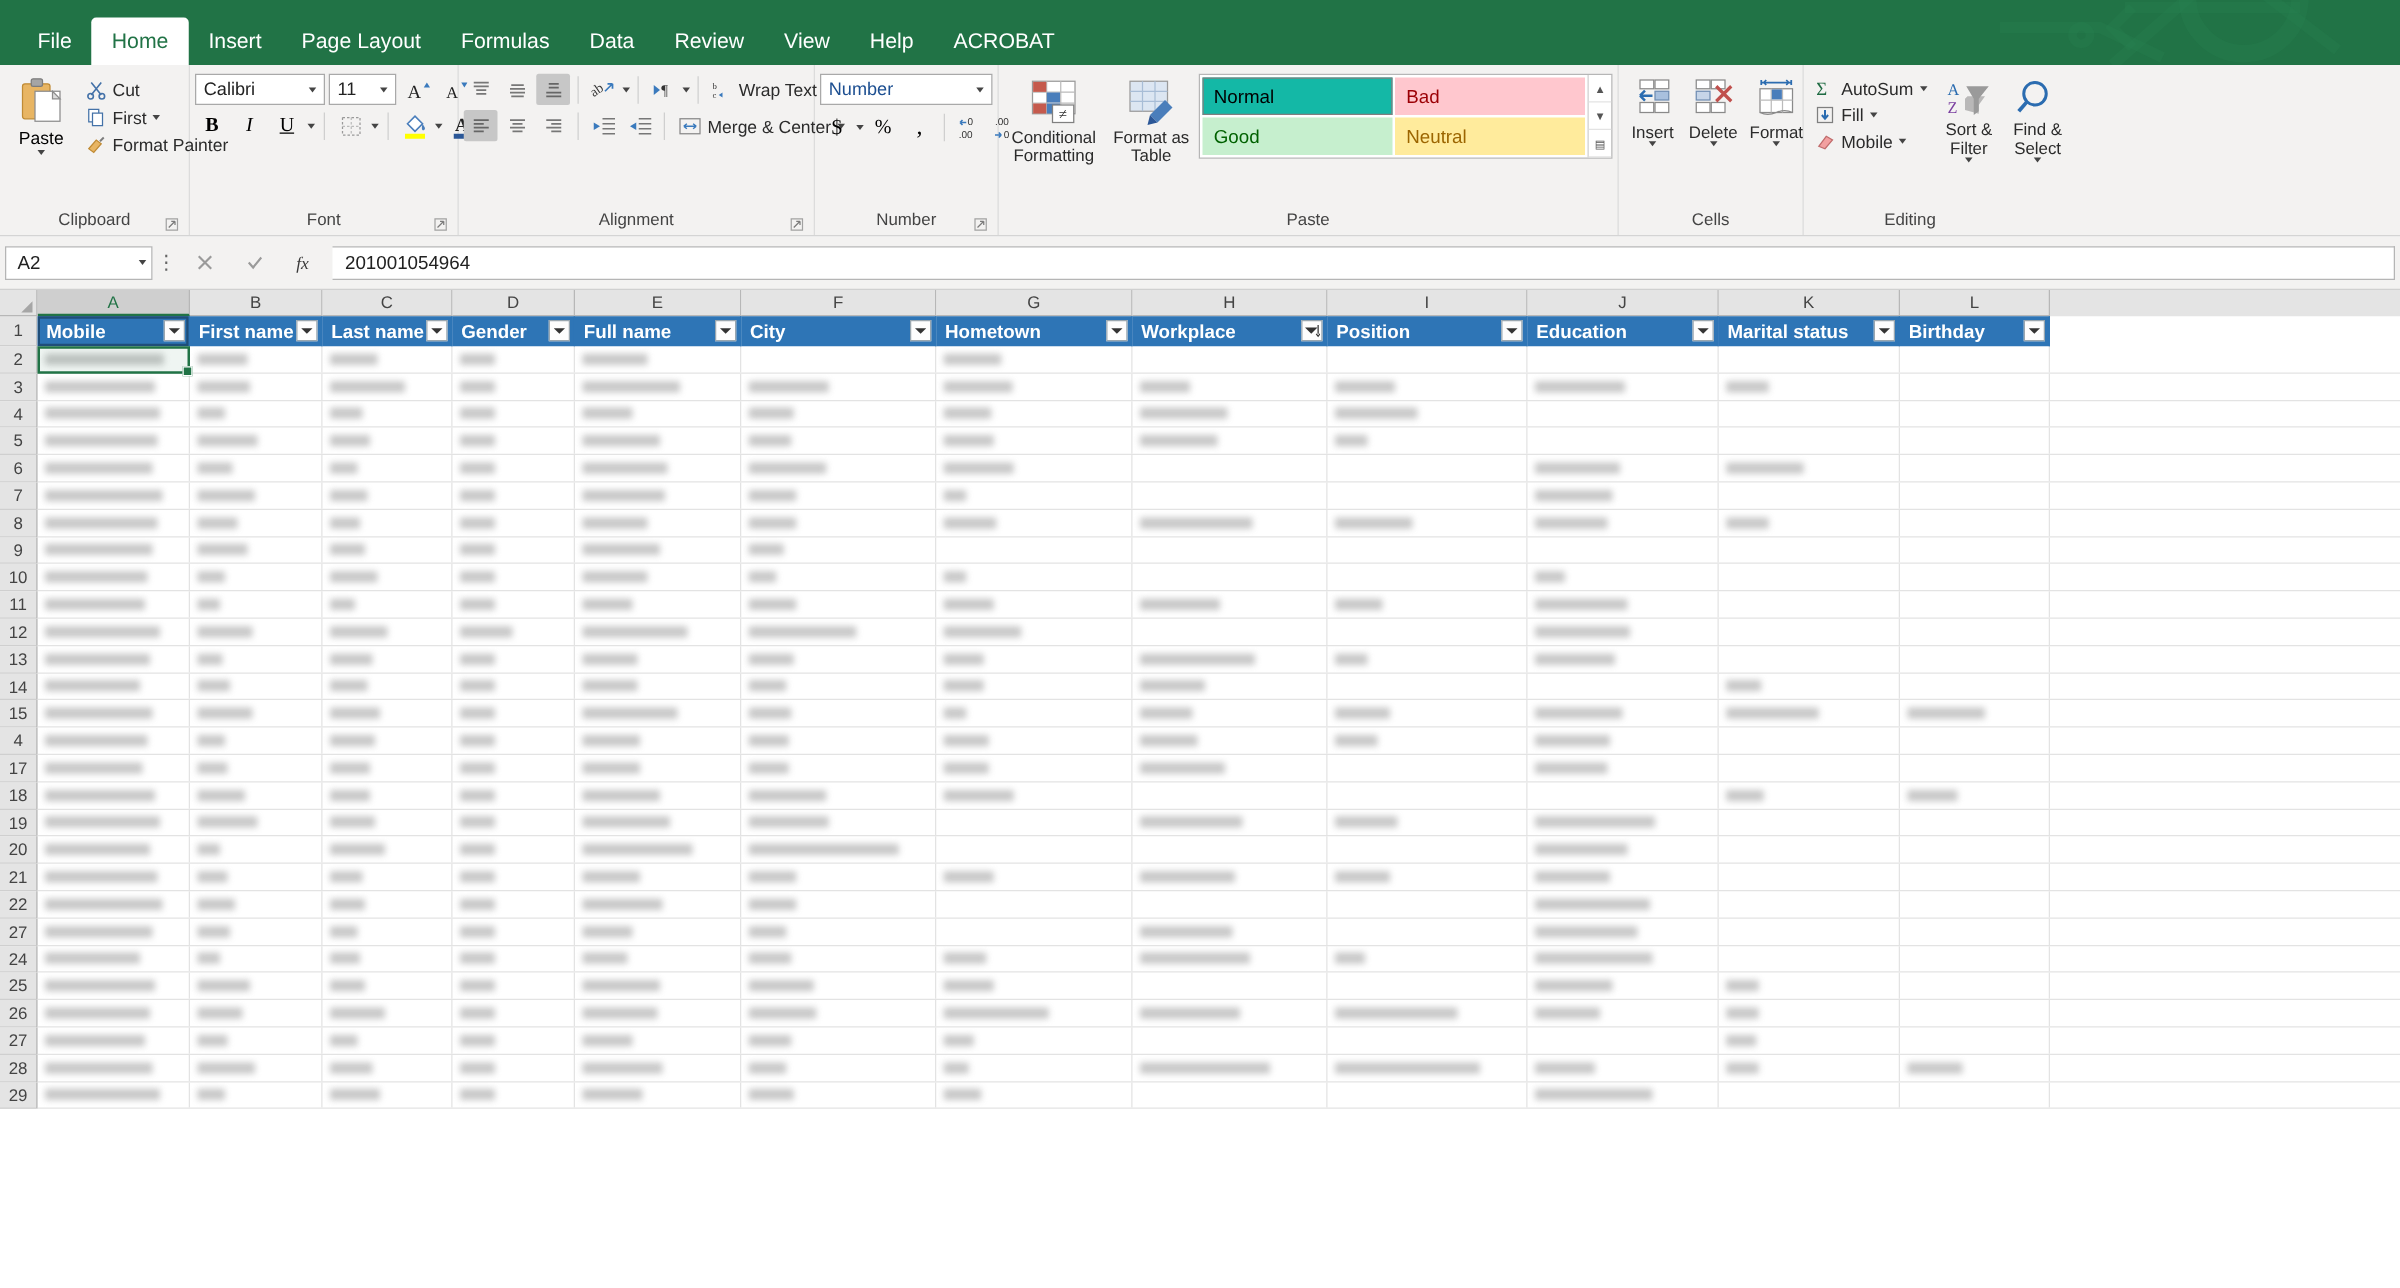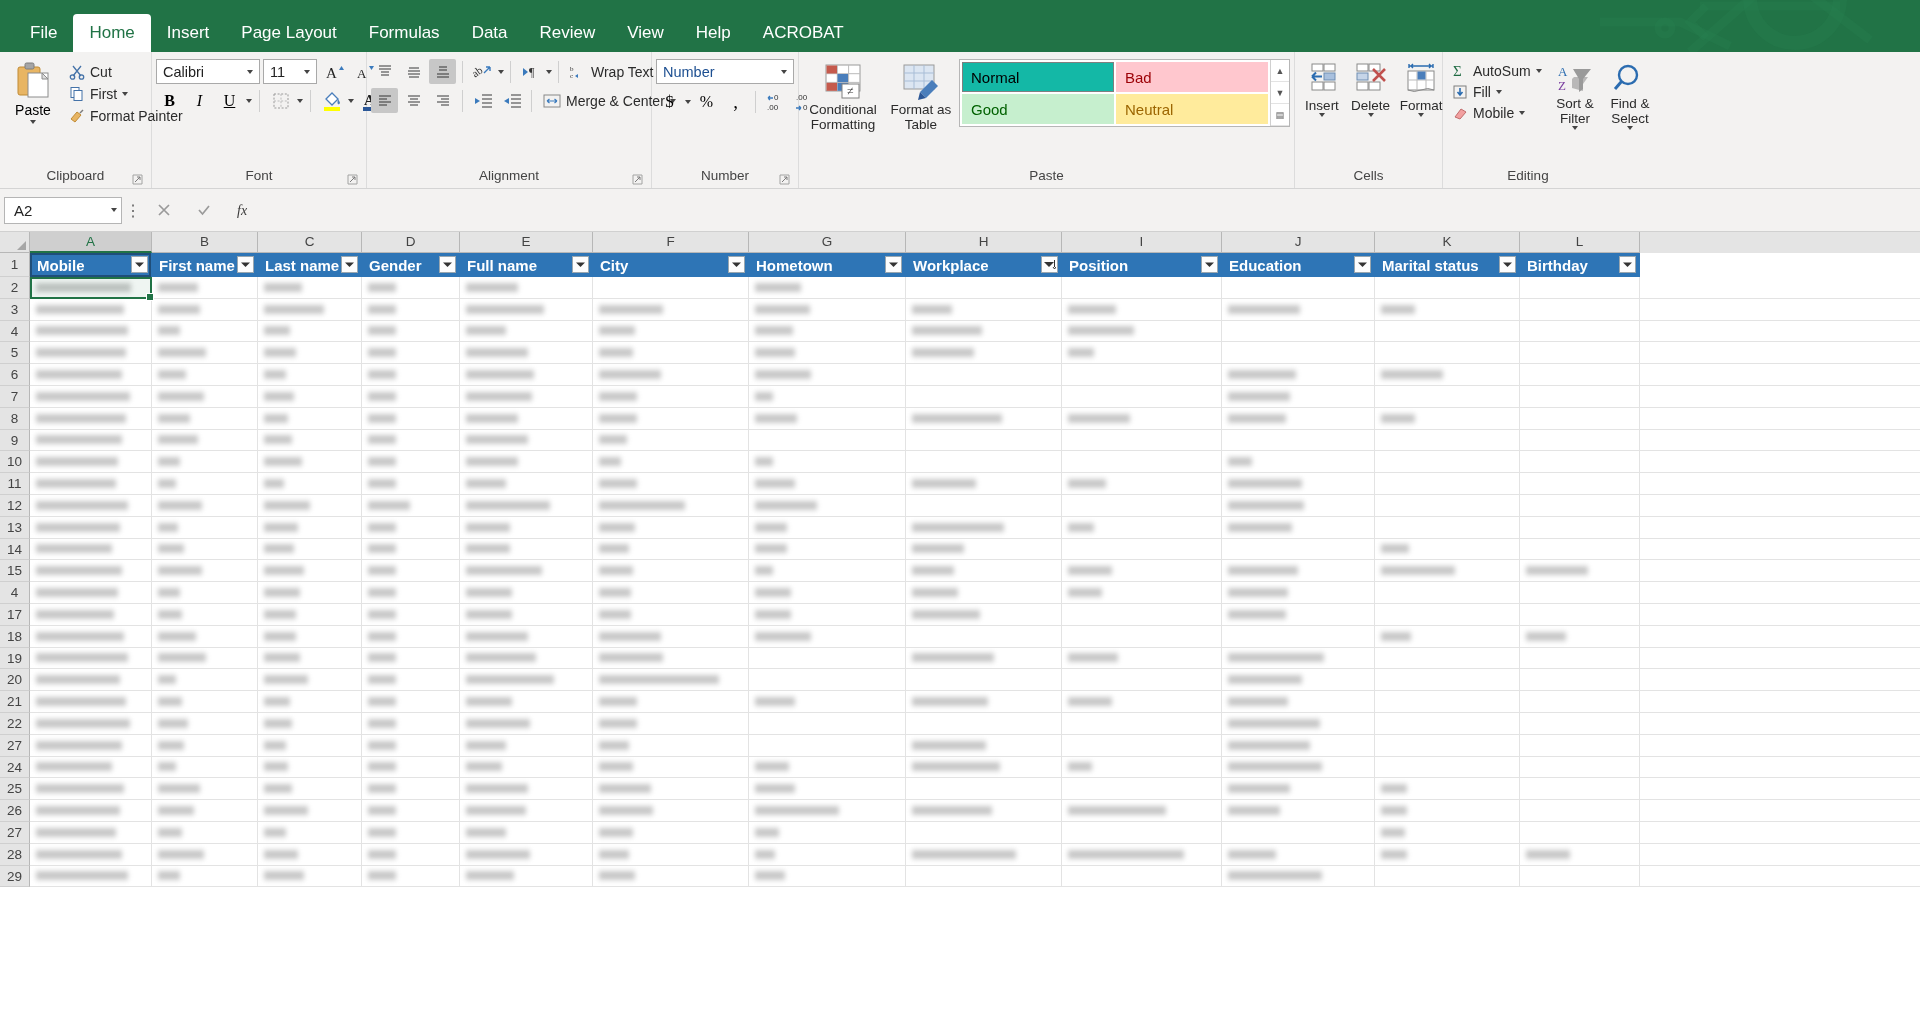--- a/index.html
+++ b/index.html
@@ -691,20 +691,23 @@
     <div class="fx-btn">
       <svg width="16" height="16" viewBox="0 0 16 16">
           <path d="M3 8 L6.5 12 L13 4" stroke="#9a9a9a" stroke-width="1.7" fill="none"></path>
         </svg>
     </div>
     <div class="fx-btn">
       <svg width="18" height="18" viewBox="0 0 18 18">
           <text x="2" y="14" font-size="14" font-style="italic" font-family="Liberation Serif, serif" fill="#3a3a3a">fx</text>
         </svg>
     </div>
+  </div>
+  <div class="fbar-input">
+    <span>201001054964</span>
   </div>
 </div>
 
 <div class="grid-wrap">
   <div class="colhdr">
     <div class="corner"></div>
     <div id="col-letters" style="display:flex">
         <div class="ch sel" style="width: 122px;">A</div>
         <div class="ch" style="width: 106px;">B</div>
         <div class="ch" style="width: 104px;">C</div>

